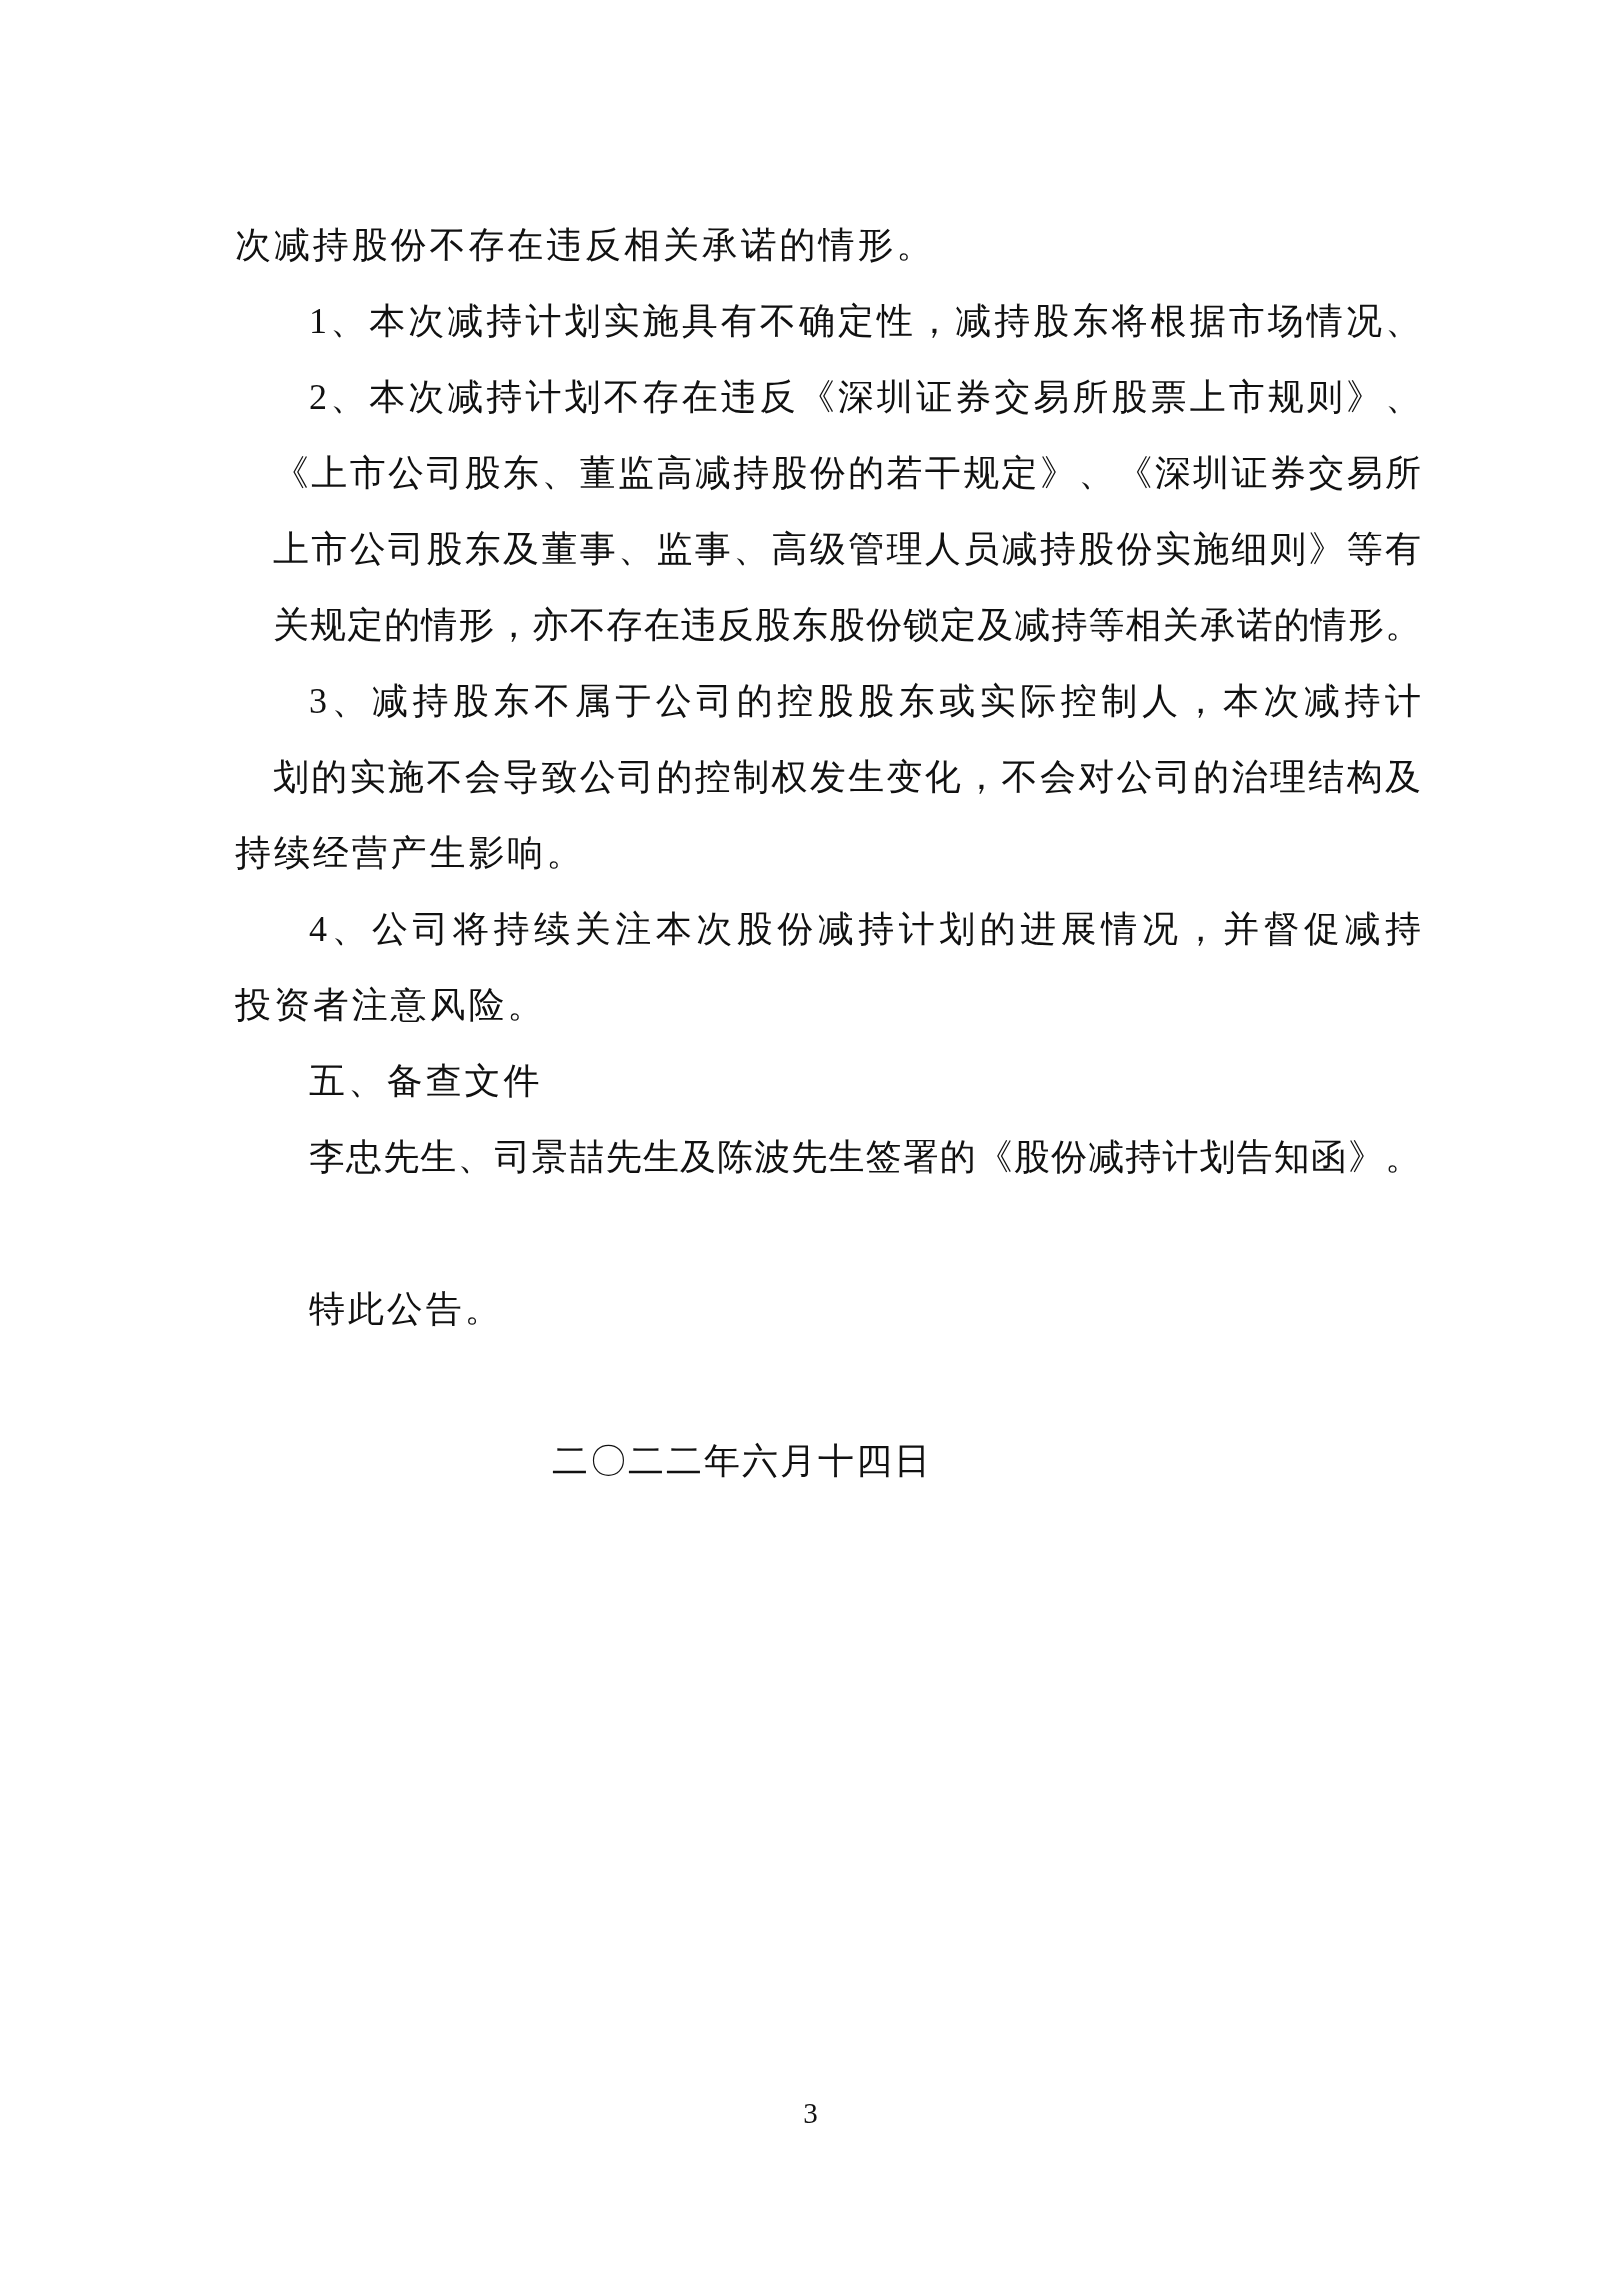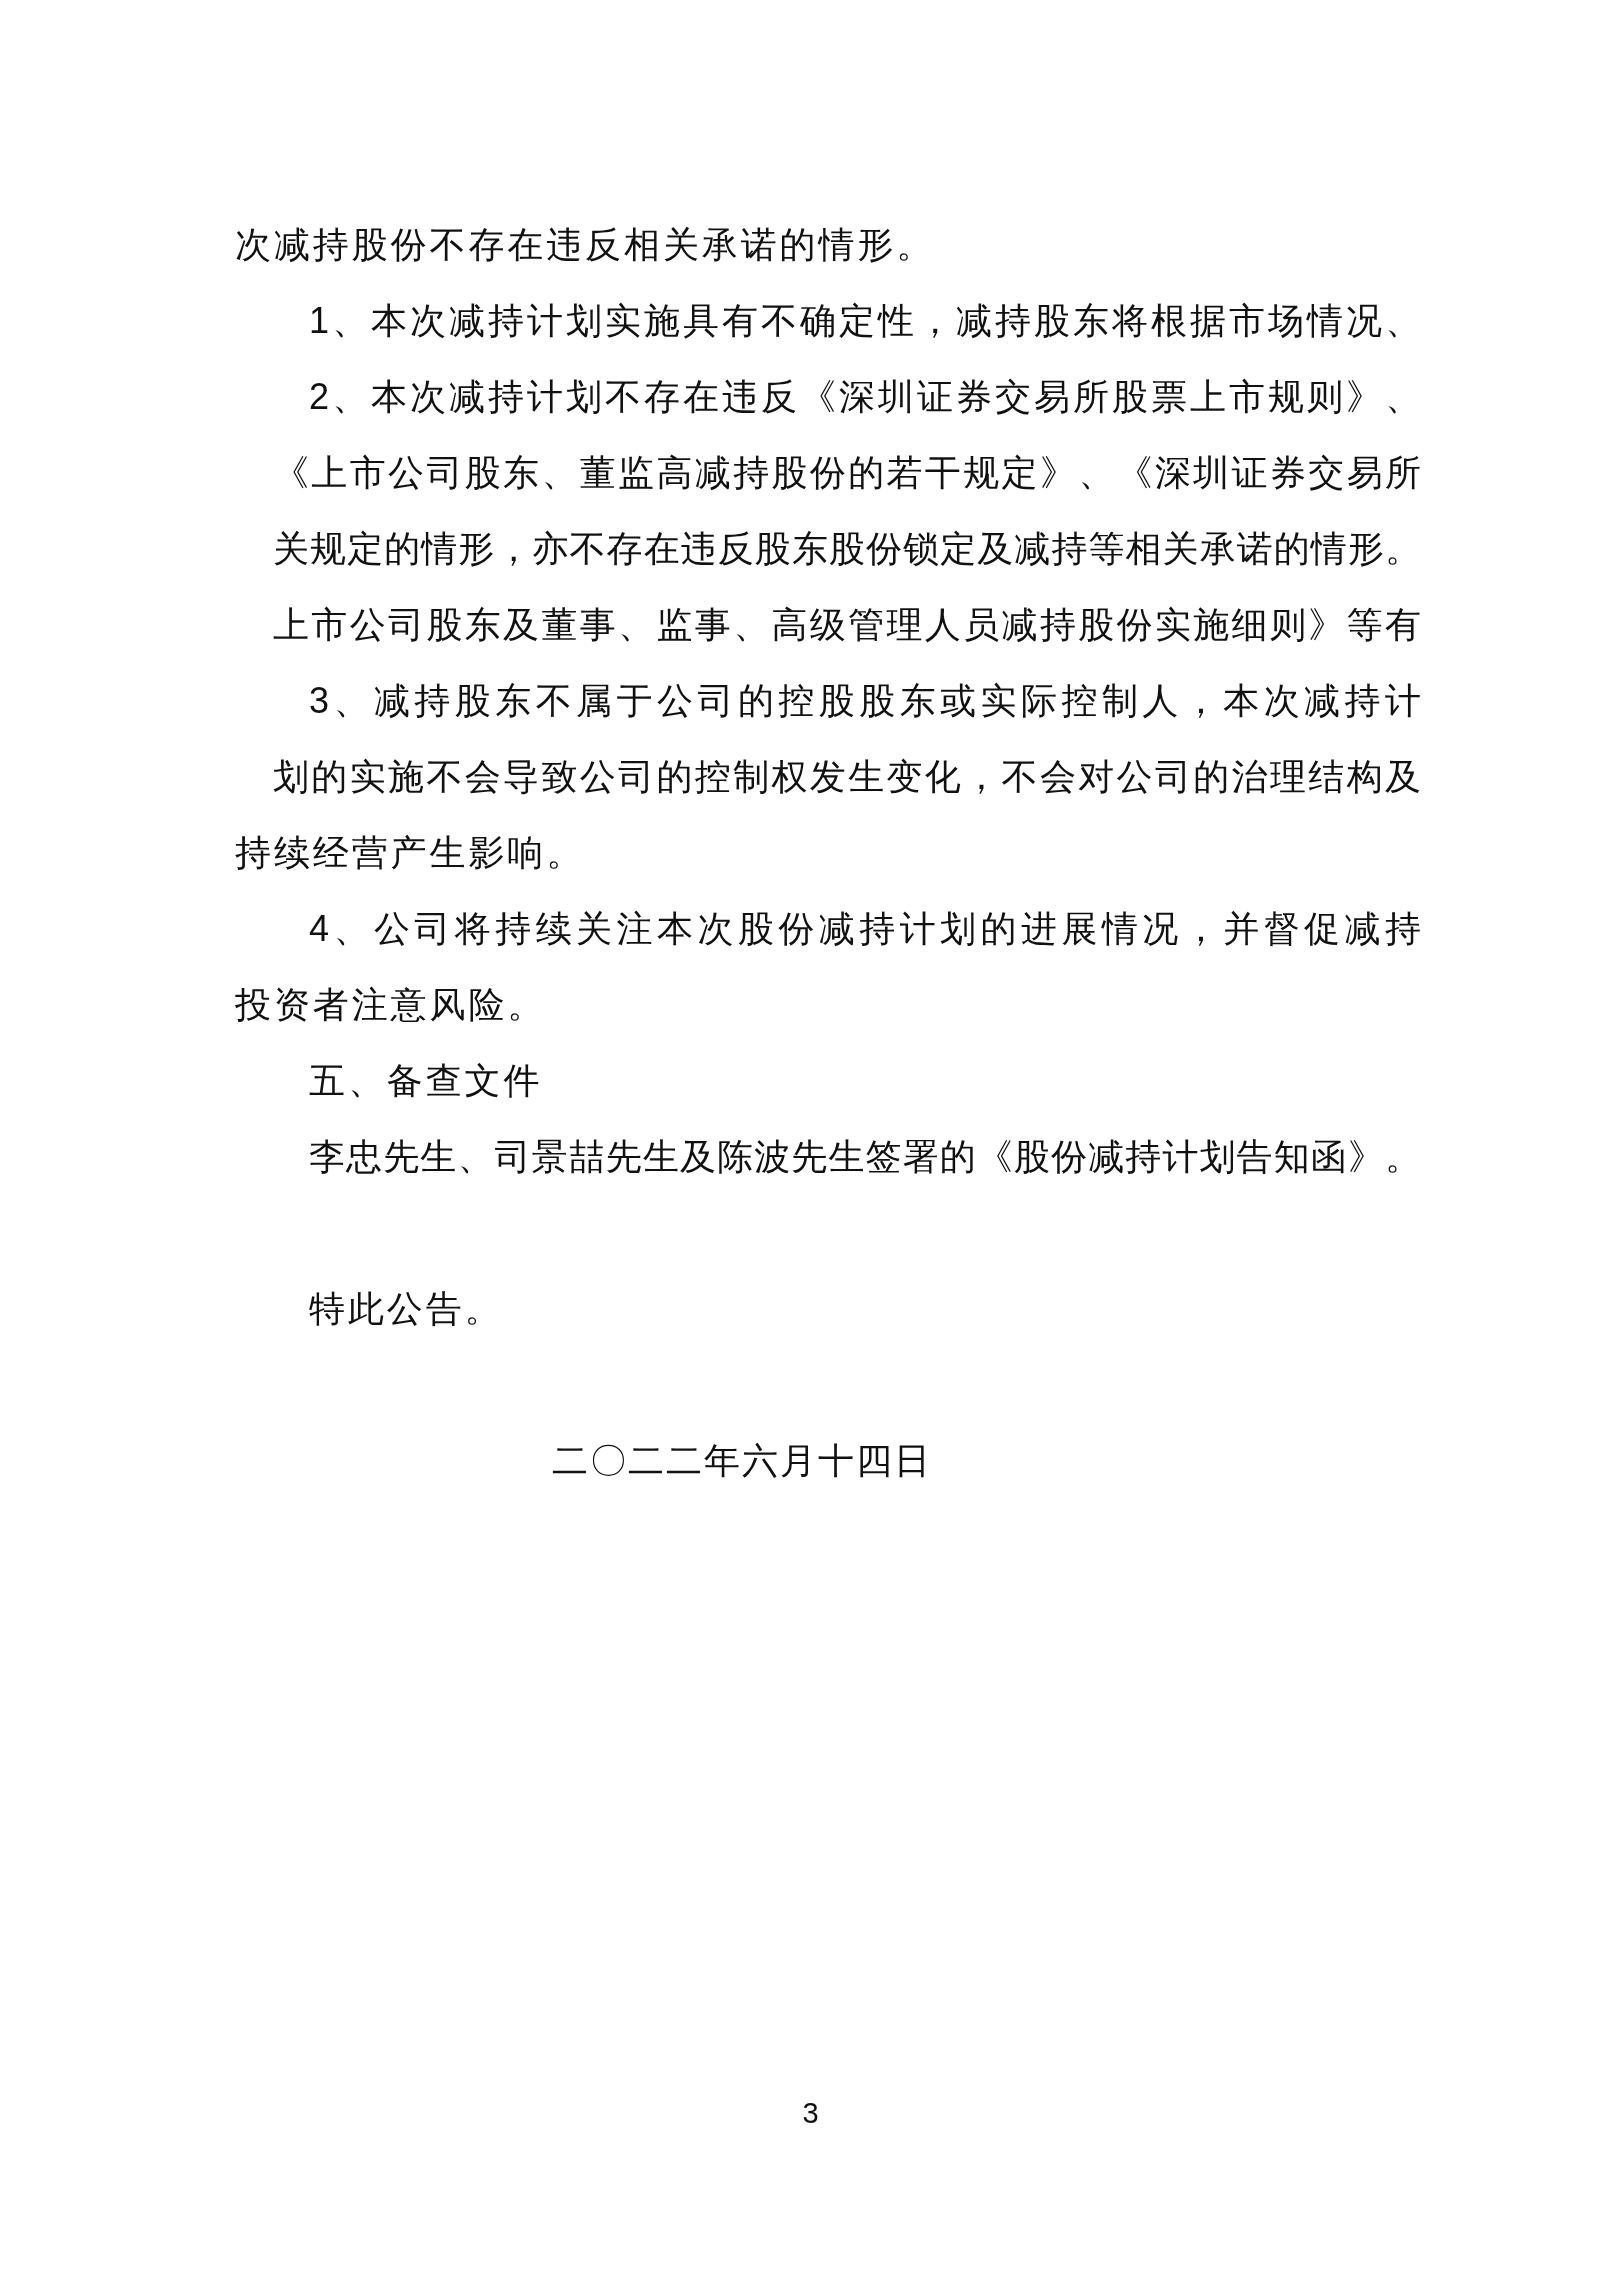--- a/index.html
+++ b/index.html
@@ -1,21 +1,21 @@
 <!DOCTYPE html>
 <html><head>
 <meta charset="utf-8">
 <style>
   html, body { margin: 0; padding: 0; background: #888; }
   .page {
     position: relative;
     width: 1621px;
     height: 2293px;
     background: #ffffff;
-    font-family: Liberation Sans, sans-serif;
+    font-family: Liberation Serif, serif;
     color: #111111;
     overflow: hidden;
     margin: 0 auto;
   }
   .content {
     position: absolute;
     top: 207px;
     left: 235px;
     width: 1186px;
   }
@@ -46,22 +46,22 @@
 </style>
 </head>
 <body>
 
 <div class="page">
   <div class="content" id="doc-lines">
       <div class="line plain">次减持股份不存在违反相关承诺的情形。</div>
       <div class="line indent-justify">1、本次减持计划实施具有不确定性，减持股东将根据市场情况、</div>
       <div class="line indent-justify">2、本次减持计划不存在违反《深圳证券交易所股票上市规则》、</div>
       <div class="line justify">《上市公司股东、董监高减持股份的若干规定》、《深圳证券交易所</div>
+      <div class="line justify">上市公司股东及董事、监事、高级管理人员减持股份实施细则》等有</div>
       <div class="line justify">关规定的情形，亦不存在违反股东股份锁定及减持等相关承诺的情形。</div>
-      <div class="line justify">上市公司股东及董事、监事、高级管理人员减持股份实施细则》等有</div>
       <div class="line indent-justify">3、减持股东不属于公司的控股股东或实际控制人，本次减持计</div>
       <div class="line justify">划的实施不会导致公司的控制权发生变化，不会对公司的治理结构及</div>
       <div class="line plain">持续经营产生影响。</div>
       <div class="line indent-justify">4、公司将持续关注本次股份减持计划的进展情况，并督促减持</div>
       <div class="line plain">投资者注意风险。</div>
       <div class="line heading">五、备查文件</div>
       <div class="line indent-justify">李忠先生、司景喆先生及陈波先生签署的《股份减持计划告知函》。</div>
       <div class="line blank"></div>
       <div class="line indent">特此公告。</div>
       <div class="line blank"></div>

